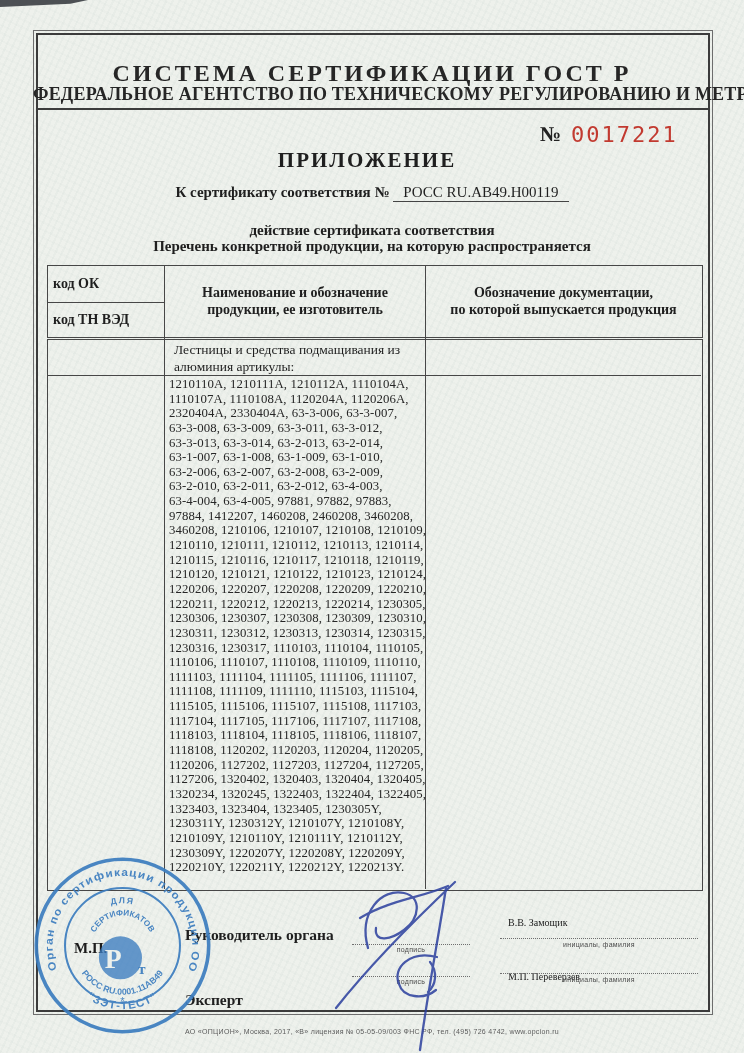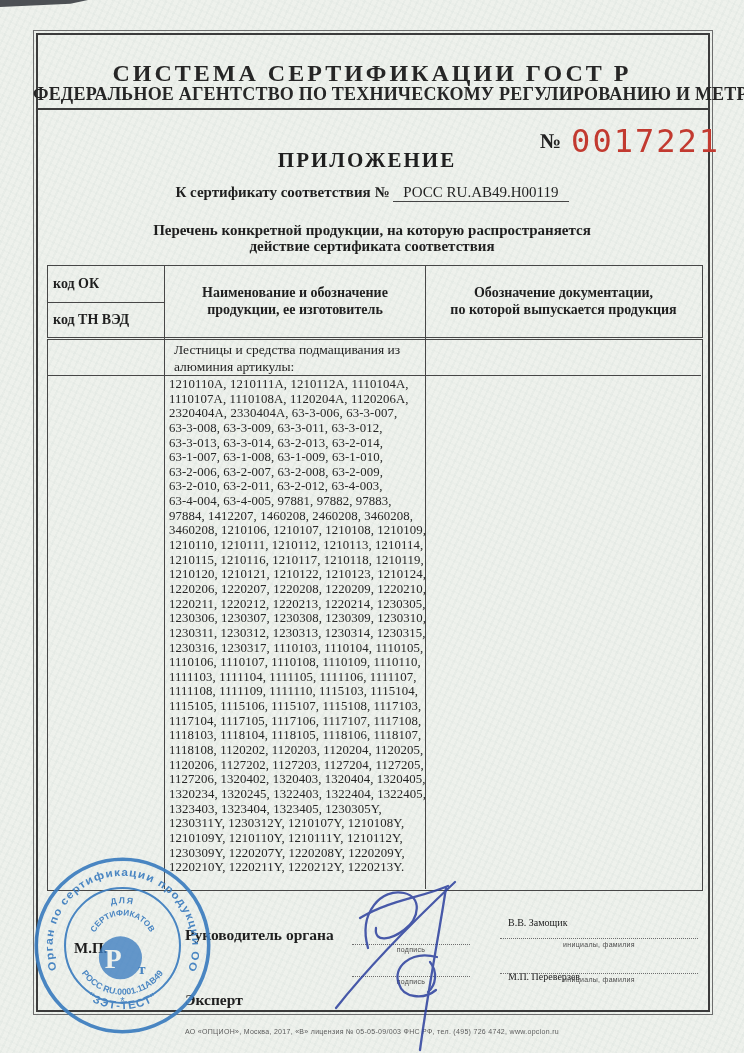--- a/index.html
+++ b/index.html
@@ -16,21 +16,21 @@
     clip-path:polygon(0 0,100% 0,80% 55%,0 100%);opacity:.85;}
   .frame{left:33px;top:30px;width:678px;height:983px;border:1px solid #6d6d6d;}
   .frame-inner{position:absolute;inset:2px;border:2px solid #3b3b3b;}
   .doc-title{left:33px;top:52px;width:678px;text-align:center;
     font-size:24px;font-weight:bold;letter-spacing:3px;color:#262626;margin-top:8px;}
   .doc-subtitle{left:33px;top:84px;width:678px;text-align:center;
     font-size:18px;font-weight:bold;letter-spacing:.2px;white-space:nowrap;color:#262626;}
   .head-rule{left:36px;top:108px;width:672px;height:2px;background:#3c3c3c;}
   .num-wrap{left:540px;top:122px;white-space:nowrap;}
   .num-label{font-size:21px;font-weight:bold;color:#222;vertical-align:middle;}
-  .num-value{font-family:"DejaVu Sans Mono", monospace;font-size:32px;letter-spacing:2px;
+  .num-value{font-family:"DejaVu Sans Mono", monospace;font-size:22px;letter-spacing:2px;
     vertical-align:middle;margin-left:6px;}
   .appendix{left:33px;top:148px;width:668px;text-align:center;
     font-size:21px;font-weight:bold;letter-spacing:2px;}
   .certline{left:33px;top:184px;width:678px;text-align:center;font-size:15px;}
   .certline .lbl{font-weight:bold;}
   .certline .val{border-bottom:1px solid #444;padding:0 10px 1px 10px;}
   .descr{left:33px;top:222px;width:678px;text-align:center;
     font-size:15px;font-weight:bold;line-height:16px;}
   
   .tline{background:#474747;}
@@ -72,22 +72,22 @@
   </div>
 
   <div class="abs appendix">ПРИЛОЖЕНИЕ</div>
 
   <div class="abs certline">
     <span class="lbl">К сертификату соответствия №</span>
     <span class="val">РОСС RU.АВ49.Н00119</span>
   </div>
 
   <div class="abs descr">
+      <div>действие сертификата соответствия</div>
       <div>Перечень конкретной продукции,  на которую распространяется</div>
-      <div>действие сертификата соответствия</div>
     </div>
 
   <div class="abs" style="left:47px;top:265px;width:654px;height:71px;border:1px solid #474747;"></div>
 
   <div class="abs" style="left:47px;top:339px;width:654px;height:550px;border:1px solid #474747;"></div>
 
   <div class="abs tline" style="left:164px;top:265px;width:1px;height:624px;"></div>
   <div class="abs tline" style="left:425px;top:265px;width:1px;height:624px;"></div>
 
   <div class="abs tline" style="left:47px;top:302px;width:117px;height:1px;"></div>

